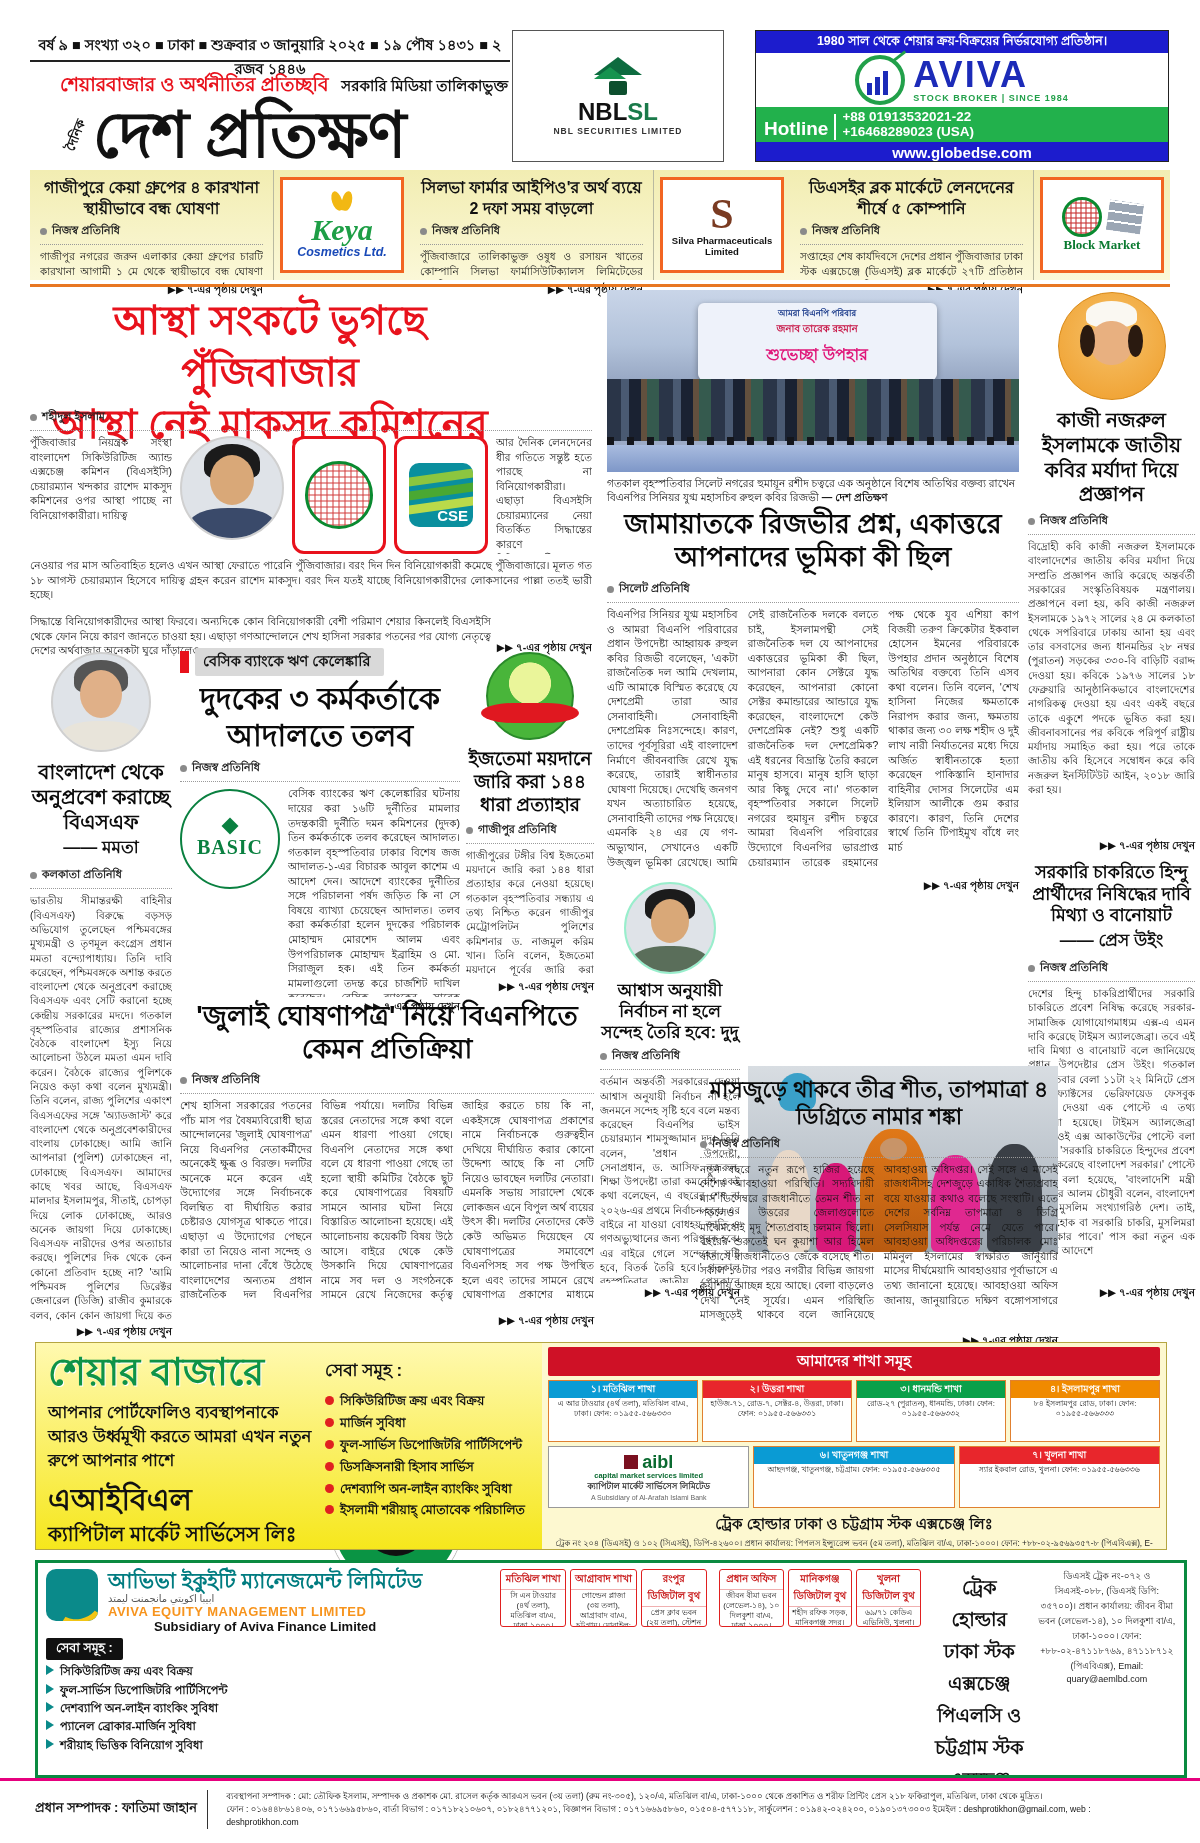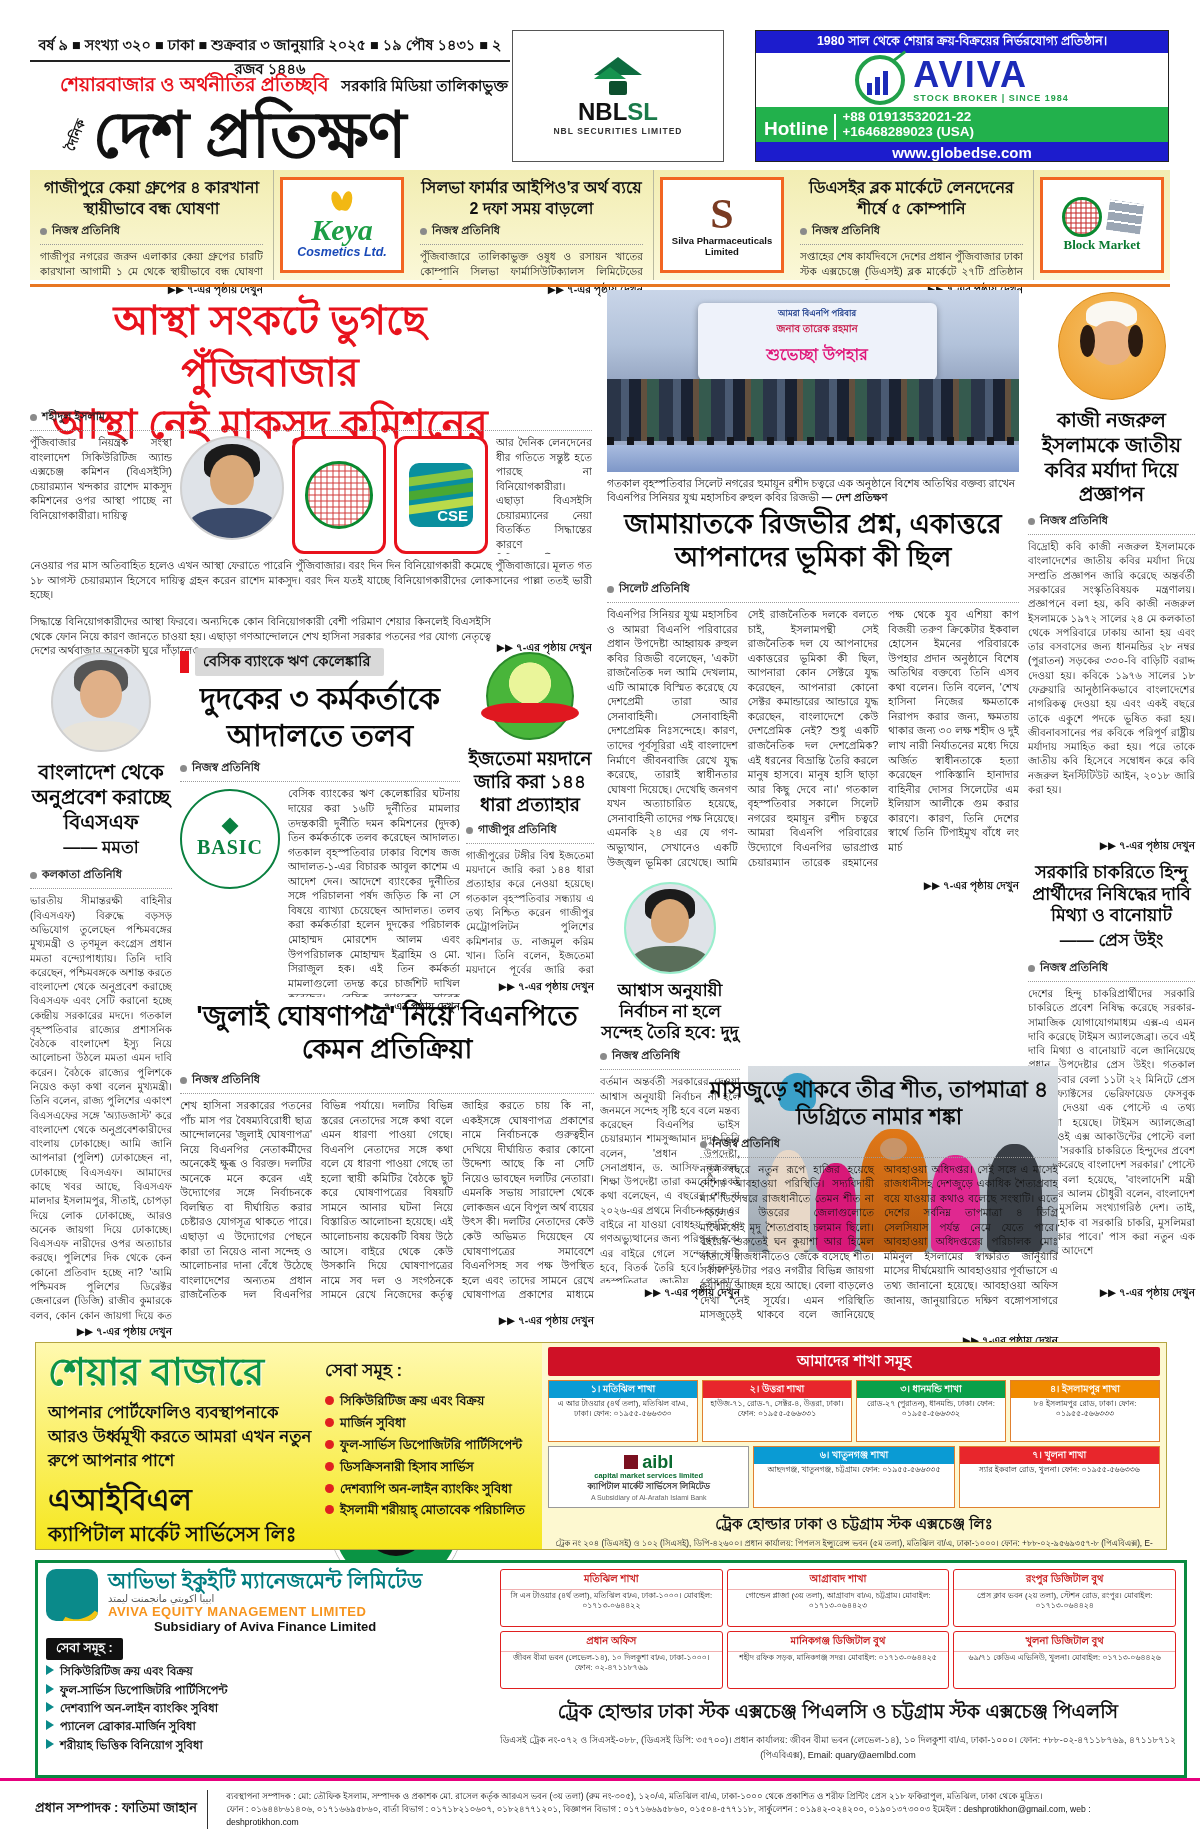--- a/index.html
+++ b/index.html
@@ -577,21 +577,21 @@
           </div>
         <div class="av-svc">
             <span class="b"></span>
             <span>প্যানেল ব্রোকার-মার্জিন সুবিধা</span>
           </div>
         <div class="av-svc">
             <span class="b"></span>
             <span>শরীয়াহ ভিত্তিক বিনিয়োগ সুবিধা</span>
           </div>
       </div>
-      <div style="flex:1;display:flex;flex-direction:column;gap:4px;">
+      <div style="flex:1;display:flex;flex-direction:row;gap:12px;">
         <div style="display:flex;gap:4px;">
           <div class="av-bx">
               <div class="av-bx-h">মতিঝিল শাখা</div>
               <div class="av-bx-b">সি এন টাওয়ার (৪র্থ তলা), মতিঝিল বা/এ, ঢাকা-১০০০। মোবাইল: ০১৭১৩-০৬৪৪২২</div>
             </div>
           <div class="av-bx">
               <div class="av-bx-h">আগ্রাবাদ শাখা</div>
               <div class="av-bx-b">গোল্ডেন প্লাজা (৩য় তলা), আগ্রাবাদ বা/এ, চট্টগ্রাম। মোবাইল: ০১৭১৩-০৬৪৪২৩</div>
             </div>
           <div class="av-bx">

